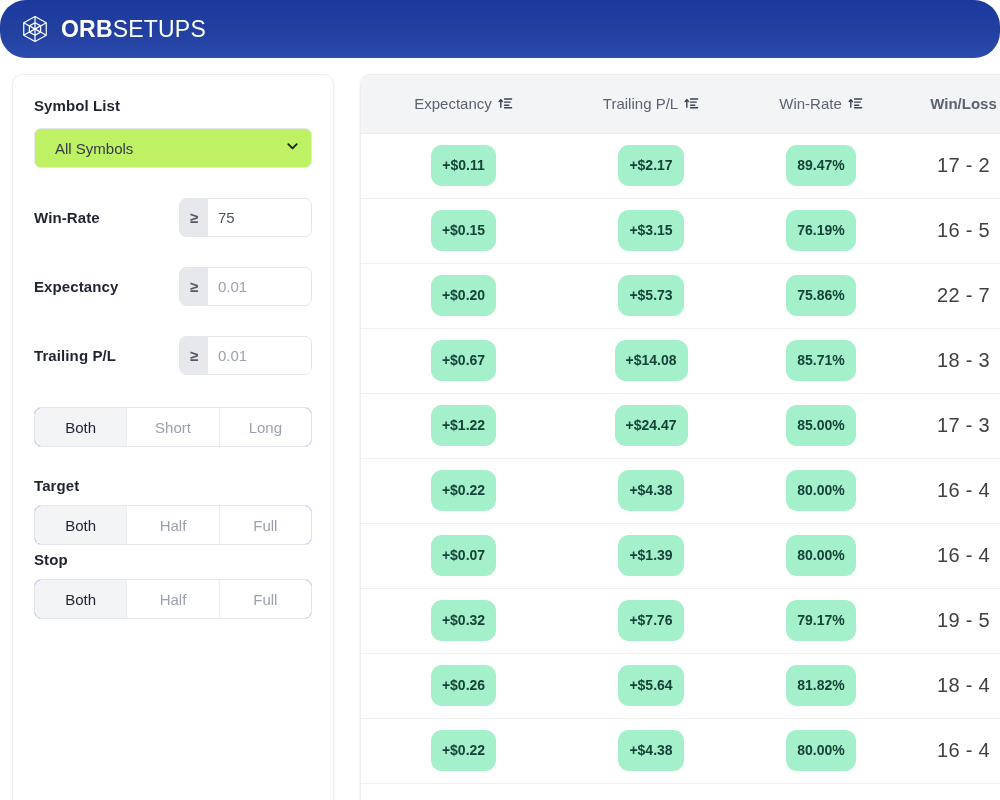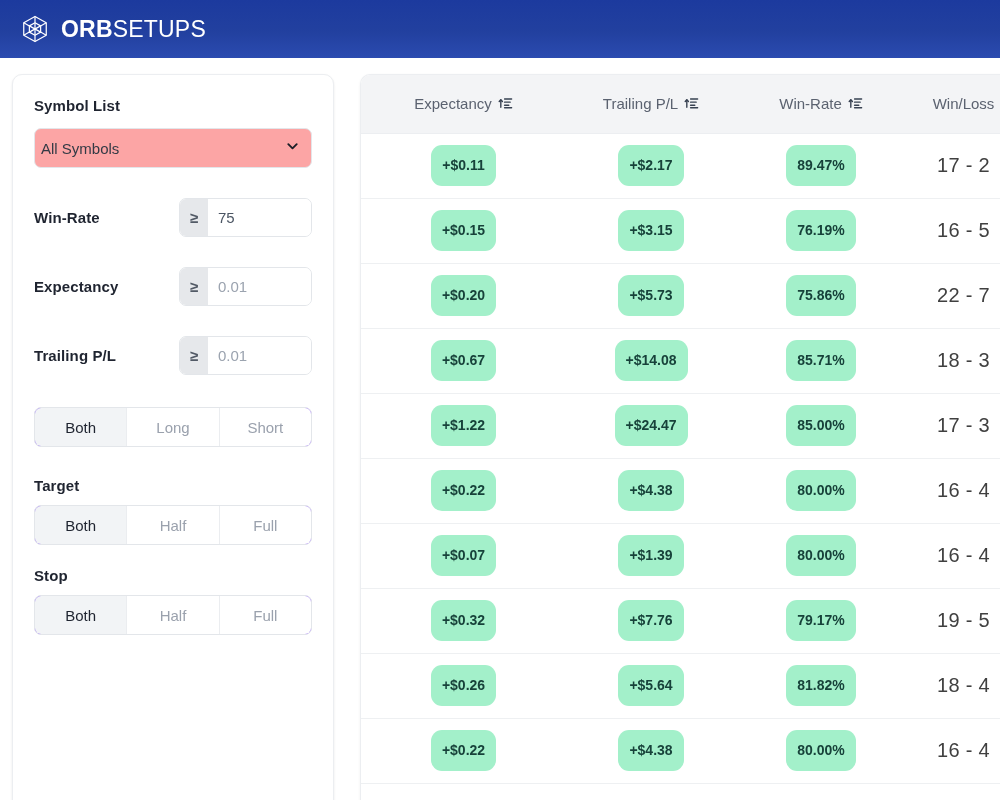--- a/index.html
+++ b/index.html
@@ -15,20 +15,21 @@
 
   
   .app-header {
     height: 58px;
     background: linear-gradient(180deg, #1c3a9e 0%, #22409f 55%, #2b4bb0 100%);
     display: flex;
     align-items: center;
     padding: 0 12px 0 20px;
     position: relative;
     z-index: 5;
+    border-radius: 26px;
   }
   .brand { display: flex; align-items: center; gap: 11px; }
   .brand-logo { width: 30px; height: 30px; display: block; flex: none; }
   .brand-text {
     font-size: 23px;
     letter-spacing: 0.2px;
     color: #ffffff;
     white-space: nowrap;
     line-height: 1;
   }
@@ -63,25 +64,25 @@
     color: #1f2430;
     letter-spacing: 0.1px;
   }
 
   .select-wrap { position: relative; margin-top: 14px; }
   .symbol-select {
     width: 100%;
     height: 40px;
     border: 1px solid #e3e6ea;
     border-radius: 7px;
-    background: #fca5a5;
+    background: #bef264;
     font-family: "Liberation Sans", sans-serif;
     font-size: 15px;
     color: #333a45;
-    padding: 0 34px 0 6px;
+    padding: 0 34px 0 20px;
     appearance: none;
     -webkit-appearance: none;
     outline: none;
     cursor: pointer;
   }
   .select-chevron {
     position: absolute;
     right: 12px; top: 50%;
     transform: translateY(-50%);
     pointer-events: none;
@@ -225,21 +226,21 @@
   .winloss {
     font-size: 20px;
     color: #404040;
     white-space: nowrap;
     letter-spacing: 0.3px;
   }
   .col-exp   { width: 205px; }
   .col-tpl   { width: 170px; }
   .col-wr    { width: 170px; }
   .col-wl    { width: 115px; text-align: right; padding-right: 0; }
-  th.col-wl .th-inner { justify-content: center; }
+  th.col-wl .th-inner { justify-content: center; font-weight: bold; }
 </style>
 </head>
 <body>
 
 <div class="app-header">
   <div class="brand">
     <span>
       <svg class="brand-logo" viewBox="0 0 32 32" fill="none" stroke="#ffffff" stroke-width="1.3" stroke-linejoin="round">
         <polygon points="16,2.6 28,9.3 28,22.7 16,29.4 4,22.7 4,9.3"></polygon>
         <polygon points="16,9.4 22,12.7 22,19.3 16,22.6 10,19.3 10,12.7"></polygon>
@@ -297,38 +298,38 @@
       <span class="field-label">Trailing P/L</span>
       <div class="num-group">
         <span class="num-op">≥</span>
         <input class="num-input" type="text" placeholder="0.01" style="">
       </div>
     </div>
 
     <div class="seg-block" style="margin-top:32px;">
       <div class="seg-group">
         <button class="seg-btn active">Both</button>
+        <button class="seg-btn">Short</button>
         <button class="seg-btn">Long</button>
-        <button class="seg-btn">Short</button>
       </div>
     </div>
 
     <div class="seg-block" style="margin-top:30px;">
     </div>
 
     <div class="seg-block tight" style="margin-top:26px;">
       <div class="field-label">Target</div>
       <div class="seg-group">
         <button class="seg-btn active">Both</button>
         <button class="seg-btn">Half</button>
         <button class="seg-btn">Full</button>
       </div>
     </div>
 
-    <div class="seg-block tight" style="margin-top:22px;">
+    <div class="seg-block tight" style="margin-top:6px;">
       <div class="field-label">Stop</div>
       <div class="seg-group">
         <button class="seg-btn active">Both</button>
         <button class="seg-btn">Half</button>
         <button class="seg-btn">Full</button>
       </div>
     </div>
 
   </aside>
 

